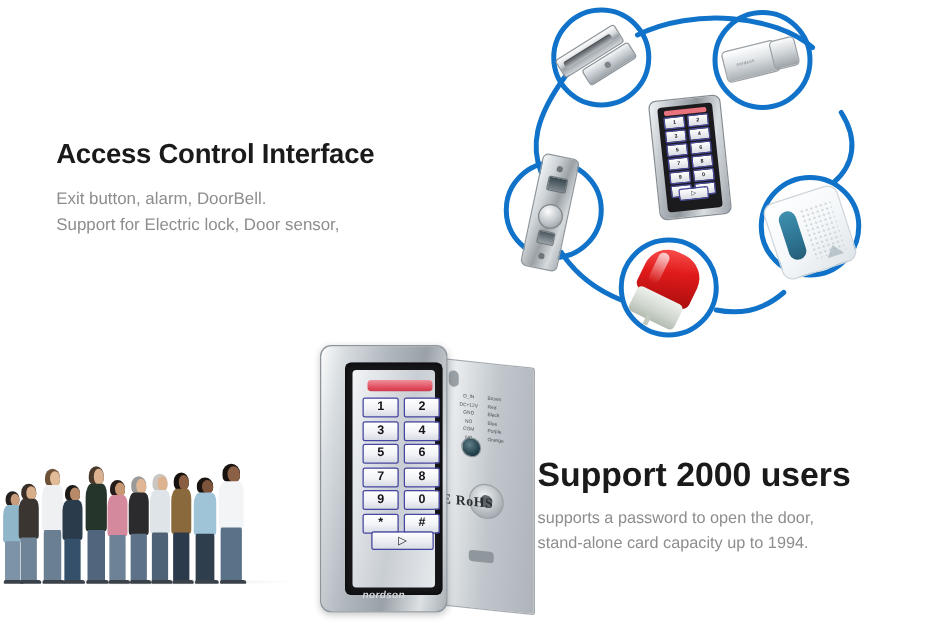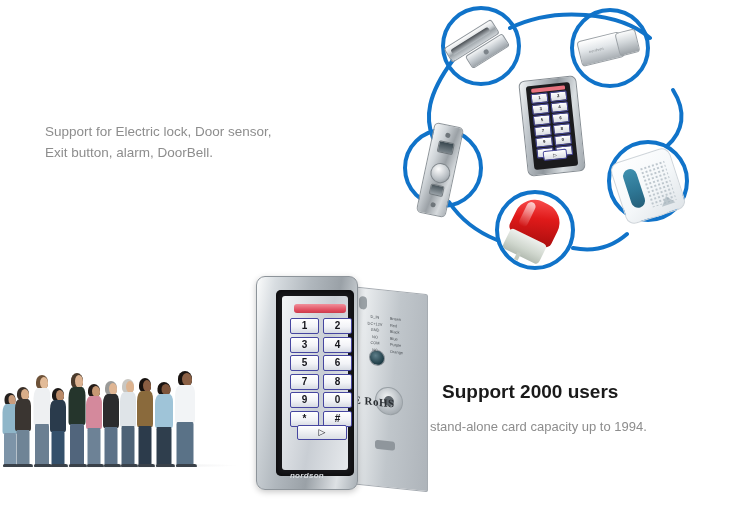--- a/index.html
+++ b/index.html
@@ -17,21 +17,21 @@
     margin:0; font-size:22px; line-height:27px; font-weight:bold;
     color:#1a1a1a; letter-spacing:-0.2px;
   }
   .headline .sub {
     margin-top:12px; font-size:13.5px; line-height:21px; color:#8d8d8d;
   }
 
   
   .support { position:absolute; left:430px; top:367px; width:300px; }
   .support h2 {
-    margin:12px; font-size:19px; line-height:26px; font-weight:bold; color:#1a1a1a;
+    margin:0; font-size:27px; line-height:26px; font-weight:bold; color:#1a1a1a;
   }
   .support .sub {
     margin-top:11px; font-size:13px; line-height:20px; color:#8d8d8d;
   }
 
   
   .diagram { position:absolute; left:415px; top:0px; width:335px; height:270px; }
   .diagram svg { position:absolute; left:0; top:0; }
   .node { position:absolute; }
 
@@ -311,30 +311,32 @@
   }
 </style>
 </head>
 <body>
 
 <div class="stage">
 
   <div class="headline">
     <h1>
       <br>
+      <span>Access Control Interface</span>
     </h1>
     <div class="sub">
+      <div>Exit button, alarm, DoorBell.</div>
       <div>Support for Electric lock, Door sensor,</div>
-      <div>Exit button, alarm, DoorBell.</div>
     </div>
   </div>
 
   <div class="support">
     <h2>Support 2000 users</h2>
     <div class="sub">
+      <div>supports a password to open the door,</div>
       <div>stand-alone card capacity up to 1994.</div>
     </div>
   </div>
 
   <div class="diagram">
 
     <svg width="335" height="270" viewBox="0 0 335 270">
       <path d="M95,28 C140,6 205,12 235,38" fill="none" stroke="#1073c9" stroke-width="4" stroke-linecap="round"></path>
       <path d="M38,60 C12,95 10,118 18,138" fill="none" stroke="#1073c9" stroke-width="4" stroke-linecap="round"></path>
       <path d="M258,90 C272,112 268,132 252,146" fill="none" stroke="#1073c9" stroke-width="4" stroke-linecap="round"></path>

